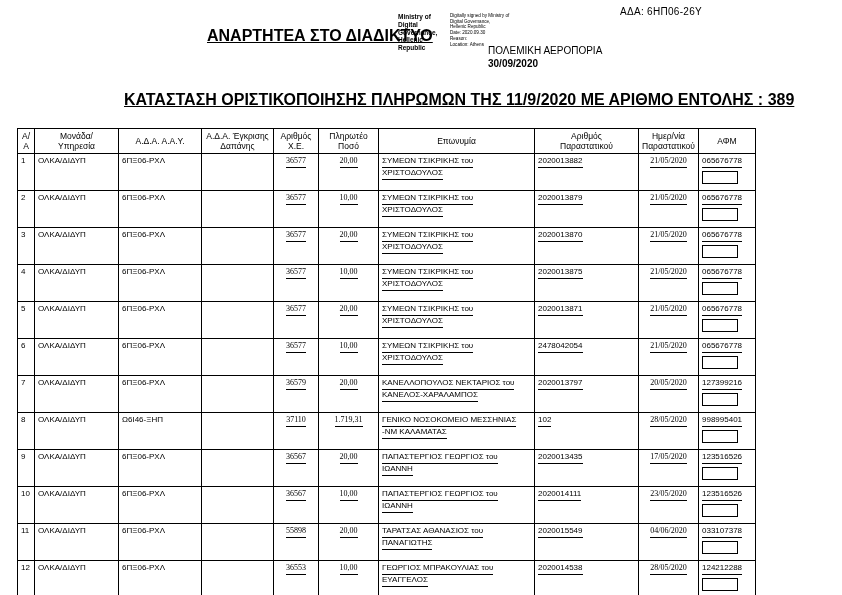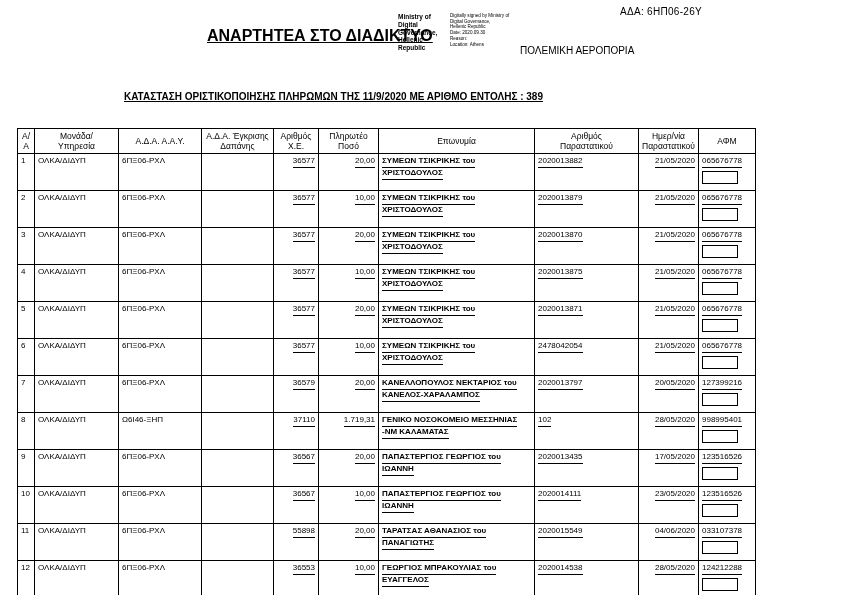--- a/index.html
+++ b/index.html
@@ -5,36 +5,36 @@
   html,body{margin:0;padding:0;}
   body{
     width:842px;height:595px;position:relative;background:#ffffff;color:#000;
     font-family:"Liberation Sans", sans-serif;overflow:hidden;
   }
   .ada{position:absolute;top:6px;left:620px;font-size:10px;letter-spacing:.3px;}
   .posting{position:absolute;top:27px;left:207px;font-size:16px;font-weight:bold;text-decoration:underline;}
   .stamp{position:absolute;top:13px;left:398px;display:flex;gap:4px;width:112px;}
   .stamp-org{font-weight:bold;font-size:6.5px;line-height:1.2;width:48px;}
   .stamp-sig{font-size:4.6px;line-height:1.25;width:60px;}
-  .agency{position:absolute;top:44px;left:520px;font-size:10px;line-height:1.3;}
+  .agency{position:absolute;top:44px;left:488px;font-size:10px;line-height:1.3;}
   .agency .dt{font-weight:bold;}
-  .doc-title{position:absolute;top:91px;left:100px;font-size:10px;font-weight:bold;text-decoration:underline;padding-left:24px;}
+  .doc-title{position:absolute;top:91px;left:100px;font-size:16px;font-weight:bold;text-decoration:underline;padding-left:24px;}
   table.pay{
     position:absolute;top:128px;left:17px;width:738px;
     border-collapse:collapse;table-layout:fixed;font-size:8px;
   }
   table.pay th, table.pay td{border:1px solid #000;padding:2px 3px;vertical-align:top;overflow:hidden;}
   table.pay th{font-weight:normal;font-size:8.5px;text-align:center;vertical-align:middle;height:20px;line-height:1.2;}
   table.pay td{height:32px;line-height:1.25;}
   col.w0{width:17px}col.w1{width:84px}col.w2{width:83px}col.w3{width:72px}col.w4{width:45px}
   col.w5{width:60px}col.w6{width:156px}col.w7{width:104px}col.w8{width:60px}col.w9{width:57px}
   td.c-ada{vertical-align:middle;}
-  td.num{text-align:right;}
+  td.num{text-align:center;font-family:Liberation Serif, serif;}
   .u{display:inline-block;border-bottom:1px solid #000;padding-bottom:1px;}
-  .name-line{white-space:nowrap;font-weight:bold;}
+  .name-line{white-space:nowrap;}
   .afm-box{width:34px;height:11px;border:1px solid #000;margin-top:3px;}
 </style>
 </head>
 <body>
 
 <div class="ada">ΑΔΑ: 6ΗΠ06-26Υ</div>
 
 <div class="posting">ΑΝΑΡΤΗΤΕΑ ΣΤΟ ΔΙΑΔΙΚΤΥΟ</div>
 
 <div class="stamp">
@@ -47,20 +47,21 @@
       <div>Digitally signed by Ministry of Digital Governance,</div>
       <div>Hellenic Republic</div>
       <div>Date: 2020.09.30</div>
       <div>Reason:</div>
       <div>Location: Athens</div>
     </div>
 </div>
 
 <div class="agency">
   <div>ΠΟΛΕΜΙΚΗ ΑΕΡΟΠΟΡΙΑ</div>
+  <div class="dt">30/09/2020</div>
 </div>
 
 <div class="doc-title">ΚΑΤΑΣΤΑΣΗ ΟΡΙΣΤΙΚΟΠΟΙΗΣΗΣ ΠΛΗΡΩΜΩΝ ΤΗΣ 11/9/2020 ΜΕ ΑΡΙΘΜΟ ΕΝΤΟΛΗΣ : 389</div>
 
 <table class="pay">
   <colgroup>
     <col class="w0">
       <col class="w1">
       <col class="w2">
       <col class="w3">

